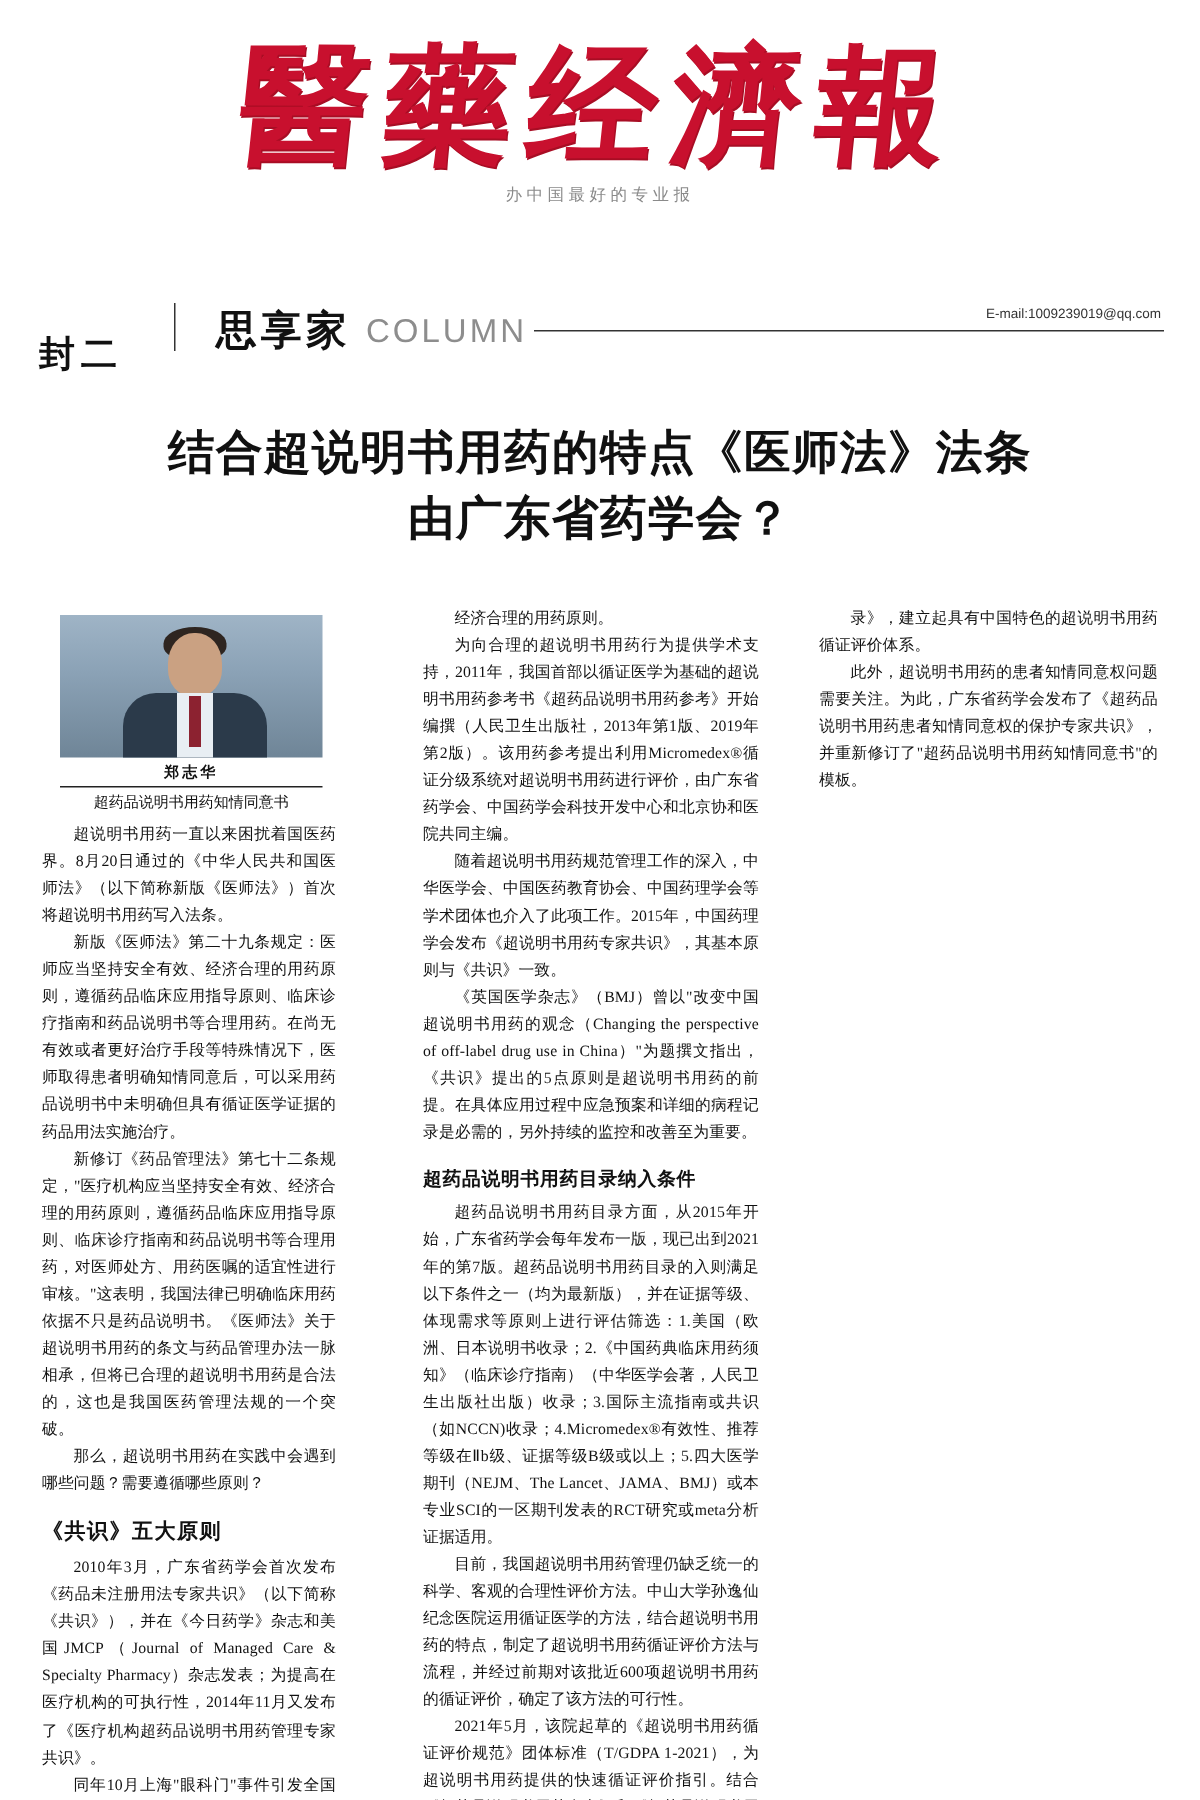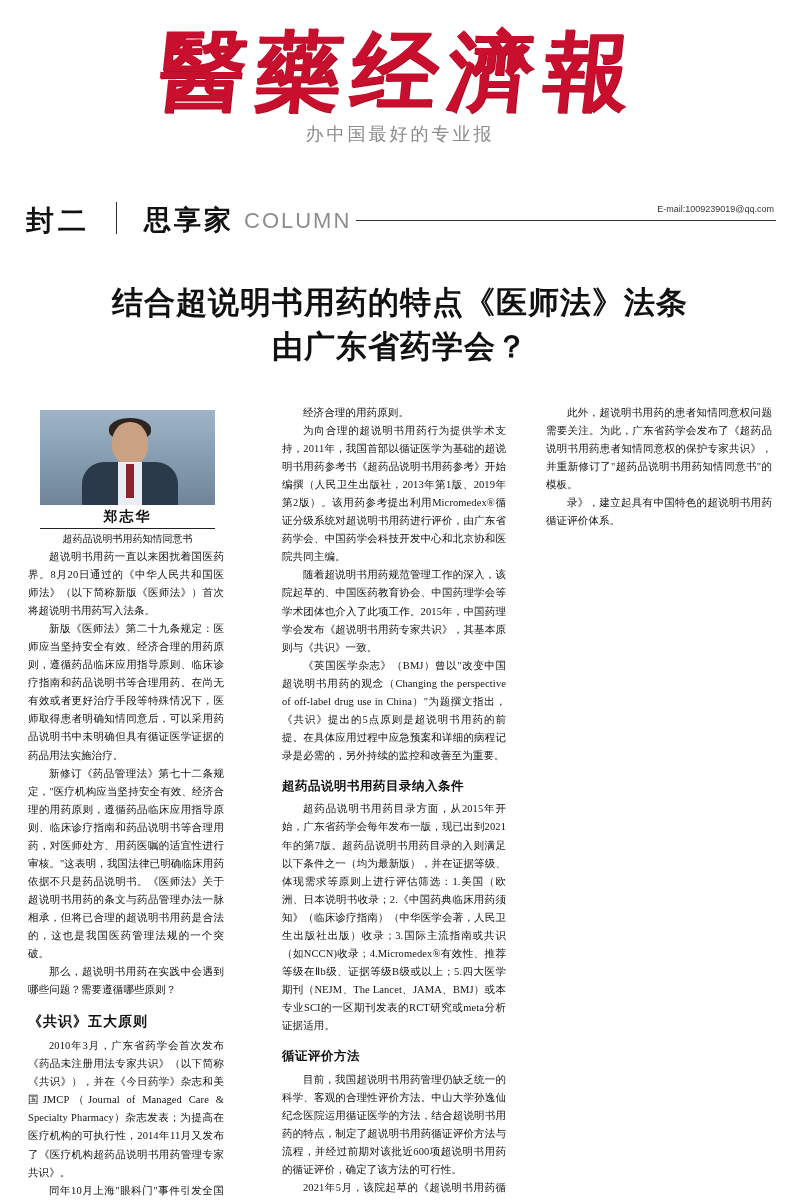--- a/index.html
+++ b/index.html
@@ -23,33 +23,33 @@
     font-weight:bold;
     letter-spacing:10px;
     color:#c8102e;
     line-height:1.05;
     transform:skewX(-6deg);
     text-shadow:1px 1px 0 #a80d24;
     white-space:nowrap;
   }
   .masthead-sub{
     margin-top:6px;
-    font-size:18px;
+    font-size:11px;
     letter-spacing:3px;
     color:#8a8a8a;
     font-family:Liberation Sans, sans-serif;
   }
 
   
   .secbar{
     position:absolute;left:26px;top:198px;width:748px;height:48px;
   }
   .secbar .cover{
-    position:absolute;left:0;top:4px;
-    font-size:28px;font-weight:bold;letter-spacing:4px;
+    position:absolute;left:0;top:22px;
+    font-size:24px;font-weight:bold;letter-spacing:4px;
     font-family:Liberation Serif, serif;
   }
   .secbar .vline{
     position:absolute;left:90px;top:4px;width:1px;height:32px;background:#333;
   }
   .secbar .colname{
     position:absolute;left:106px;top:4px;
     font-size:27px;font-weight:bold;letter-spacing:3px;
     font-family:"DejaVu Serif", serif;
     margin-left:12px;
@@ -106,21 +106,21 @@
     position:absolute;left:78px;top:52px;width:24px;height:45px;
     background:#e8eef3;
   }
   .photo .tie{
     position:absolute;left:86px;top:54px;width:8px;height:34px;
     background:#8c2230;
   }
   .p-name{
     width:175px;text-align:center;
     font-family:"DejaVu Serif", serif;
-    font-size:14px;font-weight:bold;letter-spacing:2px;
+    font-size:10px;font-weight:bold;letter-spacing:2px;
     margin-top:3px;
   }
   .p-name-rule{
     width:175px;height:1px;background:#222;margin-top:2px;
   }
   .p-title{
     width:175px;text-align:center;
     font-size:10px;letter-spacing:0px;margin-top:3px;
     font-family:"Liberation Sans", sans-serif;
   }
@@ -198,27 +198,26 @@
     <p>新修订《药品管理法》第七十二条规定，"医疗机构应当坚持安全有效、经济合理的用药原则，遵循药品临床应用指导原则、临床诊疗指南和药品说明书等合理用药，对医师处方、用药医嘱的适宜性进行审核。"这表明，我国法律已明确临床用药依据不只是药品说明书。《医师法》关于超说明书用药的条文与药品管理办法一脉相承，但将已合理的超说明书用药是合法的，这也是我国医药管理法规的一个突破。</p>
     <p>那么，超说明书用药在实践中会遇到哪些问题？需要遵循哪些原则？</p>
     <div class="subhead">《共识》五大原则</div>
     <p>2010年3月，广东省药学会首次发布《药品未注册用法专家共识》（以下简称《共识》），并在《今日药学》杂志和美国JMCP（Journal of Managed Care &amp; Specialty Pharmacy）杂志发表；为提高在医疗机构的可执行性，2014年11月又发布了《医疗机构超药品说明书用药管理专家共识》。</p>
     <p>同年10月上海"眼科门"事件引发全国关于超说明书用药的大讨论。由于当时国内没有关于超说明书用药的其他规定，《共识》提出的超药品说明书用药备受关注。五大原则为：1.在影响患者生活质量或危及生命的情况下，无合理的可替代药品；2.用药目的不是试验研究；3.有合理的医学实践证据；4.经医院药事管理与药物治疗委员会及伦理委员会批准；5.</p>
   </div>
 
   <div class="col col2">
     <p>经济合理的用药原则。</p>
     <p>为向合理的超说明书用药行为提供学术支持，2011年，我国首部以循证医学为基础的超说明书用药参考书《超药品说明书用药参考》开始编撰（人民卫生出版社，2013年第1版、2019年第2版）。该用药参考提出利用Micromedex®循证分级系统对超说明书用药进行评价，由广东省药学会、中国药学会科技开发中心和北京协和医院共同主编。</p>
-    <p>随着超说明书用药规范管理工作的深入，该院起草的、中国医药教育协会、中国药理学会等学术团体也介入了此项工作。2015年，中国药理学会发布《超说明书用药专家共识》，其基本原则与《共识》一致。</p>
+    <p>随着超说明书用药规范管理工作的深入，中华医学会、中国医药教育协会、中国药理学会等学术团体也介入了此项工作。2015年，中国药理学会发布《超说明书用药专家共识》，其基本原则与《共识》一致。</p>
     <p>《英国医学杂志》（BMJ）曾以"改变中国超说明书用药的观念（Changing the perspective of off-label drug use in China）"为题撰文指出，《共识》提出的5点原则是超说明书用药的前提。在具体应用过程中应急预案和详细的病程记录是必需的，另外持续的监控和改善至为重要。</p>
     <div class="subhead-s">超药品说明书用药目录纳入条件</div>
     <p>超药品说明书用药目录方面，从2015年开始，广东省药学会每年发布一版，现已出到2021年的第7版。超药品说明书用药目录的入则满足以下条件之一（均为最新版），并在证据等级、体现需求等原则上进行评估筛选：1.美国（欧洲、日本说明书收录；2.《中国药典临床用药须知》（临床诊疗指南）（中华医学会著，人民卫生出版社出版）收录；3.国际主流指南或共识（如NCCN)收录；4.Micromedex®有效性、推荐等级在Ⅱb级、证据等级B级或以上；5.四大医学期刊（NEJM、The Lancet、JAMA、BMJ）或本专业SCI的一区期刊发表的RCT研究或meta分析证据适用。</p>
-    <div class="subhead-s">循证评价方法</div>
     <p>目前，我国超说明书用药管理仍缺乏统一的科学、客观的合理性评价方法。中山大学孙逸仙纪念医院运用循证医学的方法，结合超说明书用药的特点，制定了超说明书用药循证评价方法与流程，并经过前期对该批近600项超说明书用药的循证评价，确定了该方法的可行性。</p>
     <p>2021年5月，该院起草的《超说明书用药循证评价规范》团体标准（T/GDPA 1-2021），为超说明书用药提供的快速循证评价指引。结合《超药品说明书用药参考》和《超药品说明书用药目</p>
   </div>
 
   <div class="col col3">
+    <p>录》，建立起具有中国特色的超说明书用药循证评价体系。</p>
     <p>此外，超说明书用药的患者知情同意权问题需要关注。为此，广东省药学会发布了《超药品说明书用药患者知情同意权的保护专家共识》，并重新修订了"超药品说明书用药知情同意书"的模板。</p>
-    <p>录》，建立起具有中国特色的超说明书用药循证评价体系。</p>
   </div>
 
 </div>
 
 </body></html>

